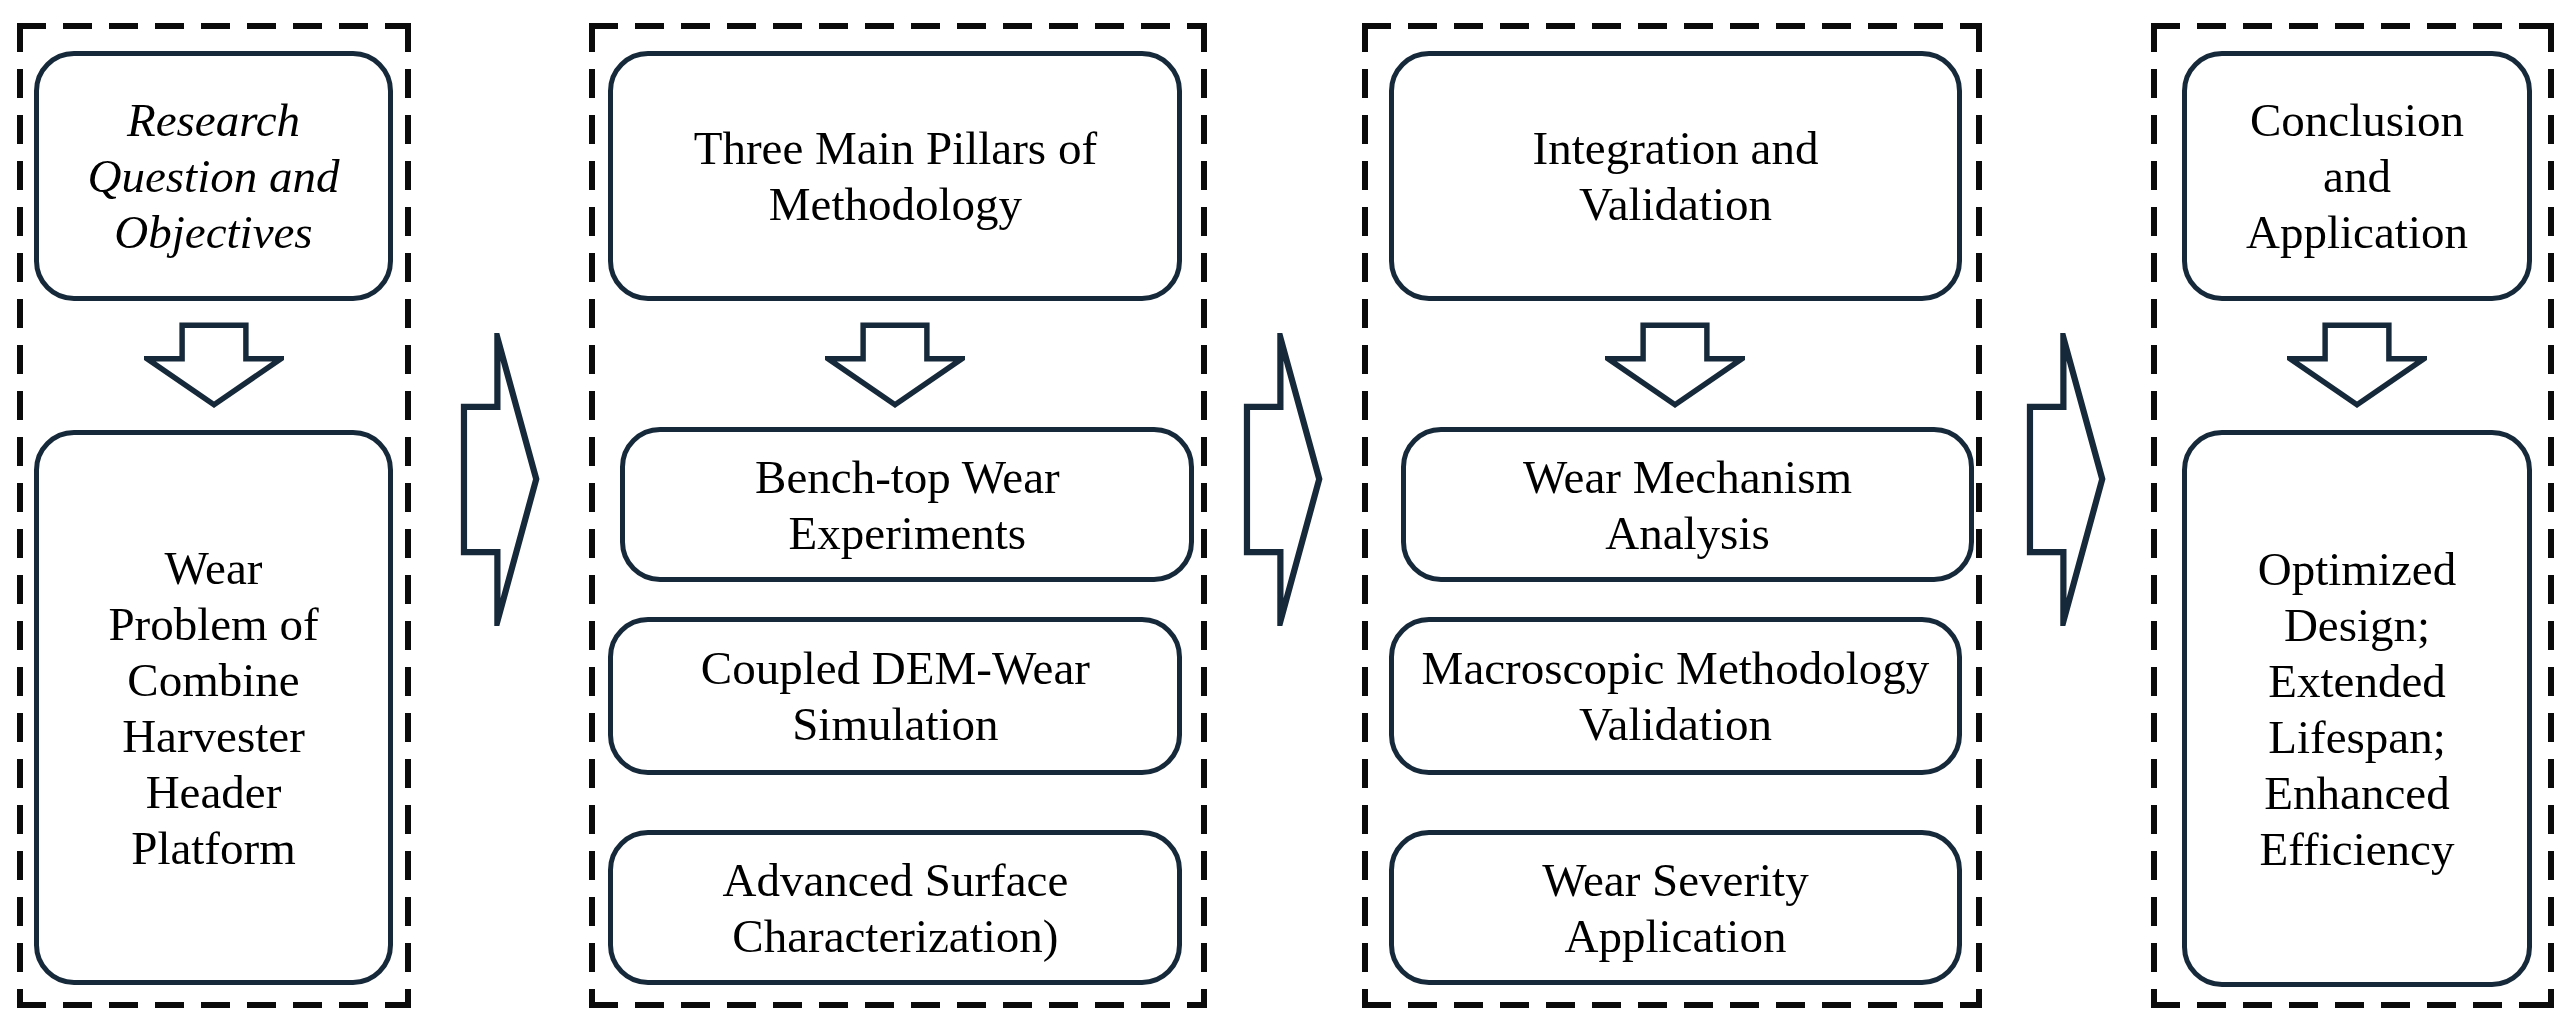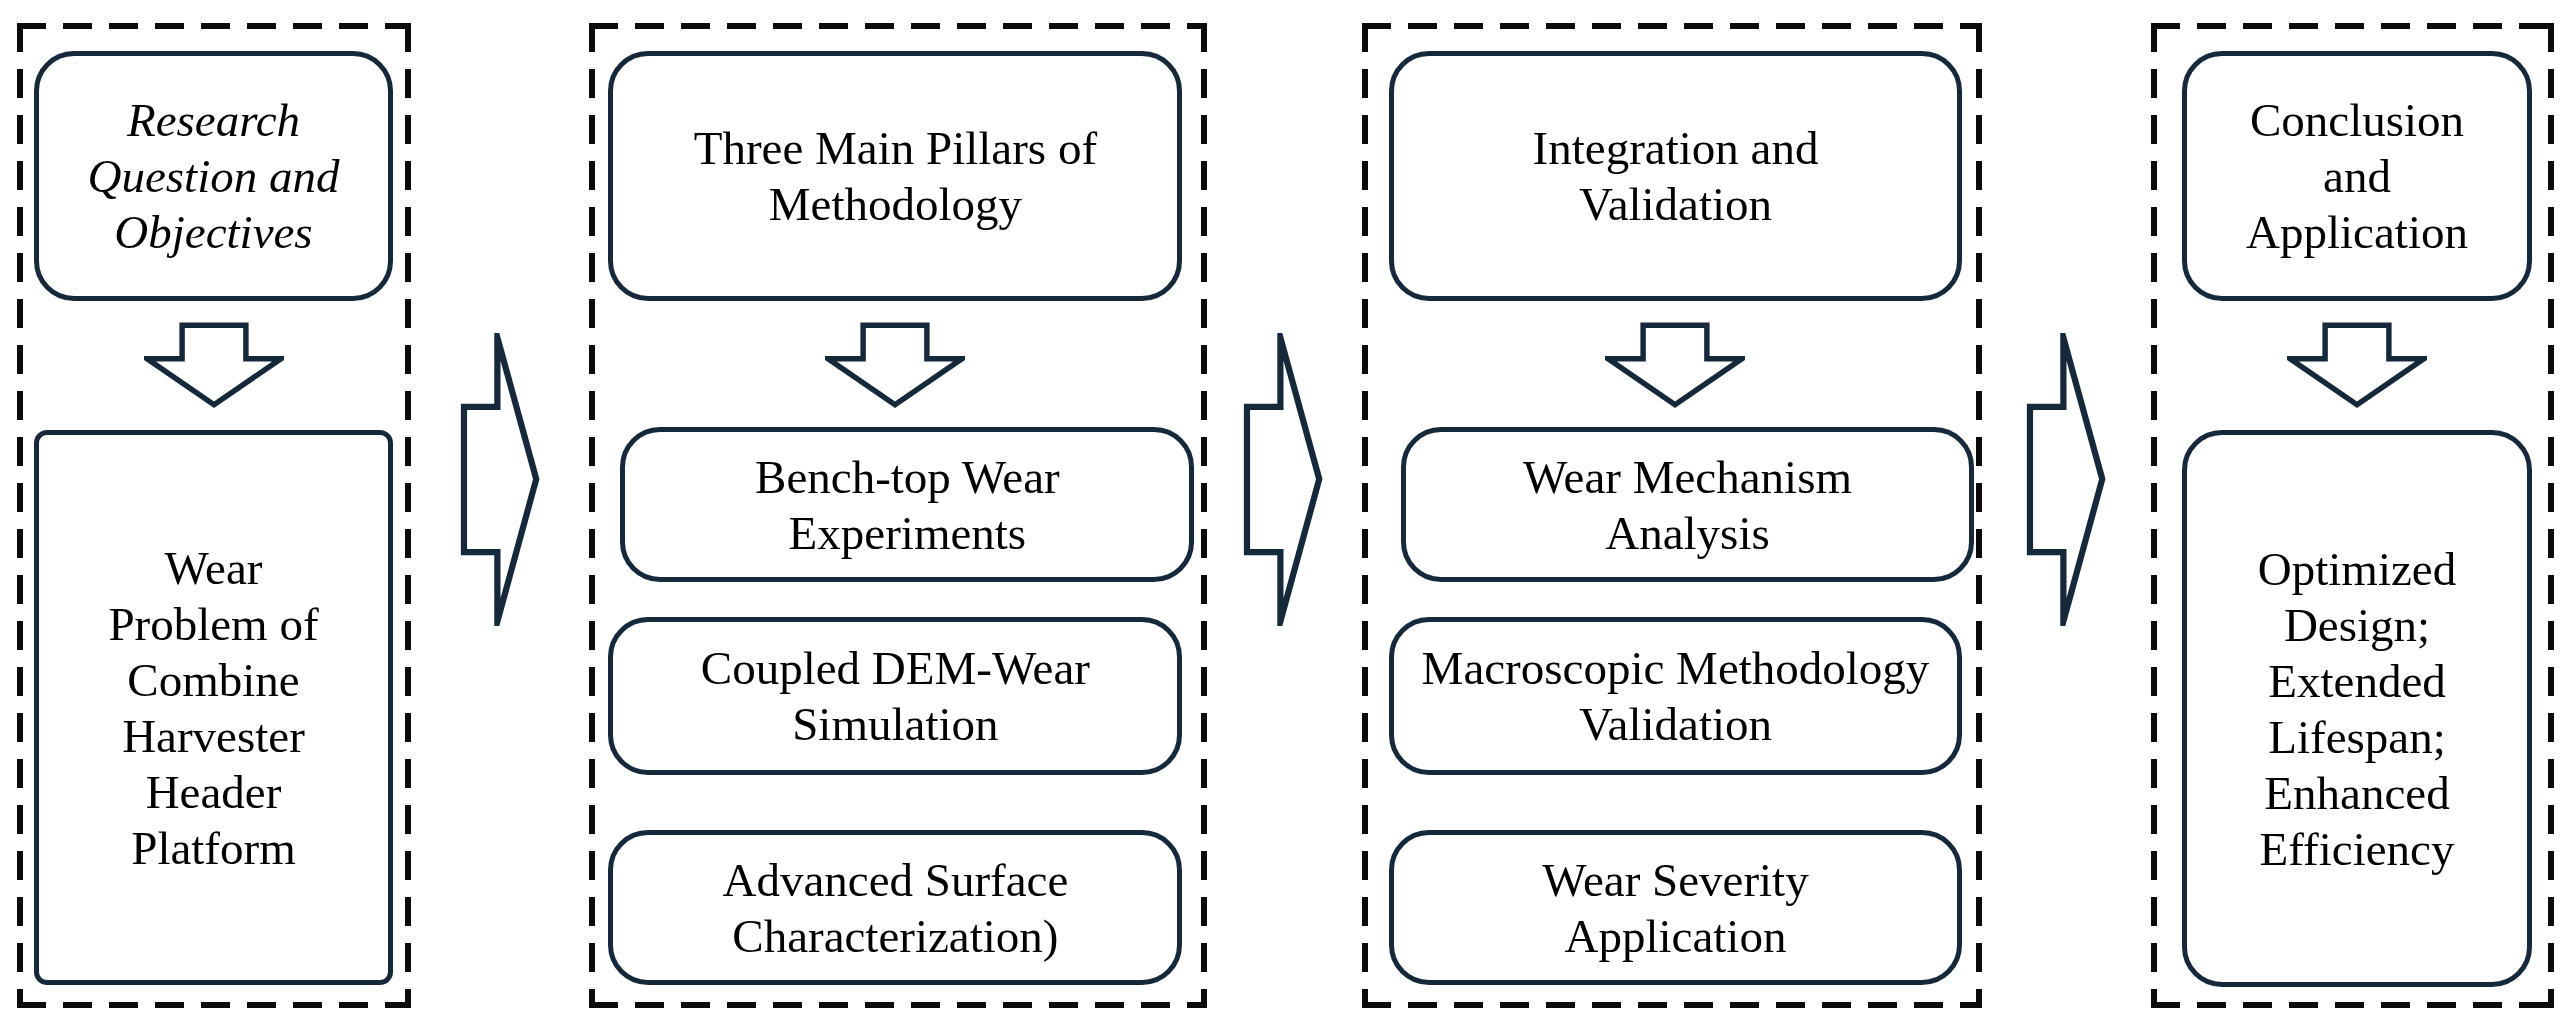--- a/index.html
+++ b/index.html
@@ -46,21 +46,21 @@
     text-align:center;
   }
   .lbl{
     white-space:pre-line;
     font-size:47px;
     line-height:56px;
     color:var(--ink);
   }
   
   .b1a{left:17px;top:28px;width:359px;height:250px;font-style:italic;}
-  .b1b{left:17px;top:407px;width:359px;height:555px;border-radius:13px;}
+  .b1b{left:17px;top:407px;width:359px;height:555px;}
   
   .bt{top:28px;height:250px;}
   .r1{top:404px;height:155px;margin-left:12px;}
   .r2{top:594px;height:158px;}
   .r3{top:807px;height:155px;}
   .p2 .fbox{left:19.4px;width:574px;}
   .p3 .fbox{left:27px;width:573px;}
   
   .b4t{left:31px;top:28px;width:350px;height:250px;}
   .b4b{left:31px;top:407px;width:350px;height:557px;}

